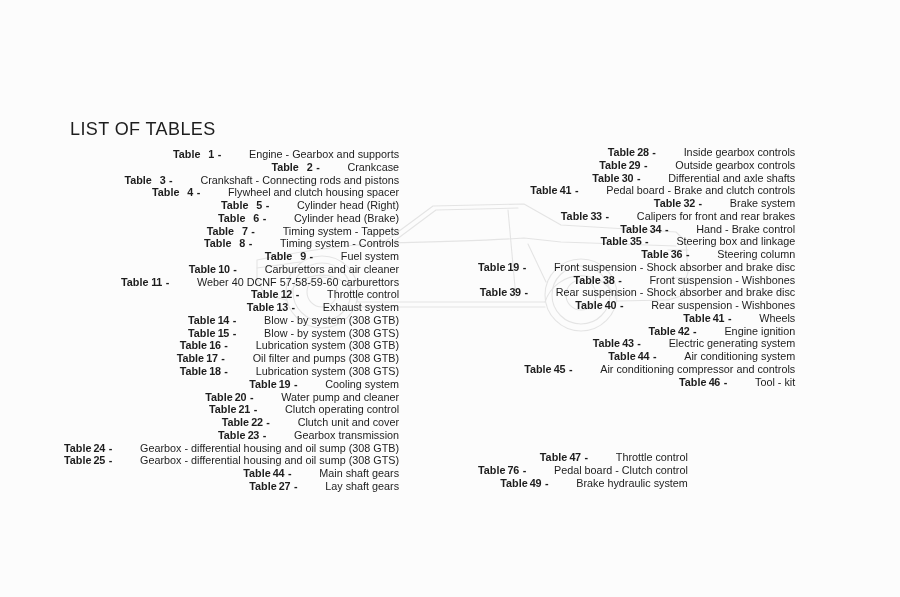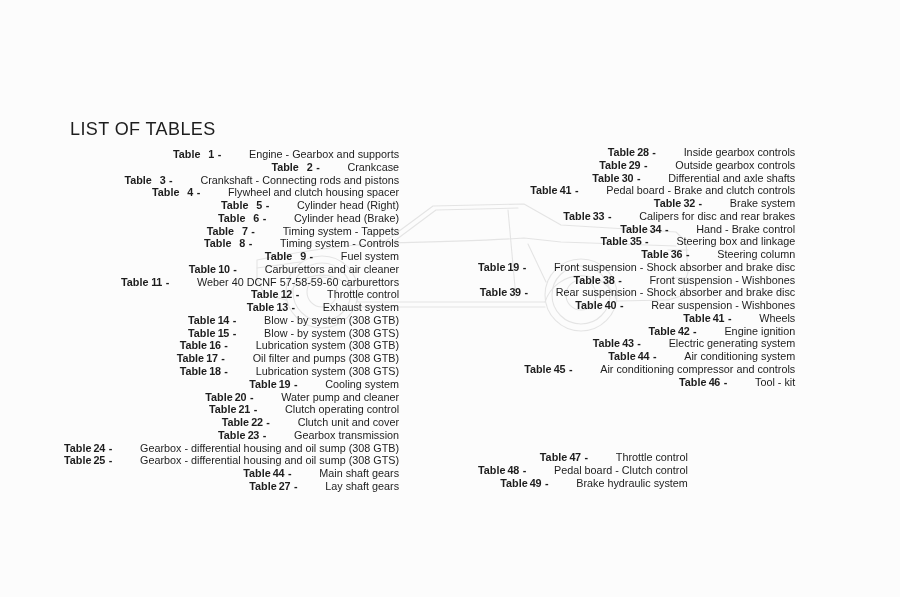--- a/index.html
+++ b/index.html
@@ -276,21 +276,21 @@
       <div class="row">
       <span class="t">Table</span>
       <span class="n">32</span>
       <span class="sep">-</span>
       <span class="desc">Brake system</span>
     </div>
       <div class="row">
       <span class="t">Table</span>
       <span class="n">33</span>
       <span class="sep">-</span>
-      <span class="desc">Calipers for disc and rear brakes</span>
+      <span class="desc">Calipers for front and rear brakes</span>
     </div>
       <div class="row">
       <span class="t">Table</span>
       <span class="n">34</span>
       <span class="sep">-</span>
       <span class="desc">Hand - Brake control</span>
     </div>
       <div class="row">
       <span class="t">Table</span>
       <span class="n">35</span>
@@ -366,21 +366,21 @@
     </div>
   <div class="col" id="list-variants">
       <div class="row">
       <span class="t">Table</span>
       <span class="n">47</span>
       <span class="sep">-</span>
       <span class="desc">Throttle control</span>
     </div>
       <div class="row">
       <span class="t">Table</span>
-      <span class="n">48</span>
+      <span class="n">76</span>
       <span class="sep">-</span>
       <span class="desc">Pedal board - Clutch control</span>
     </div>
       <div class="row">
       <span class="t">Table</span>
       <span class="n">49</span>
       <span class="sep">-</span>
       <span class="desc">Brake hydraulic system</span>
     </div>
     </div>

